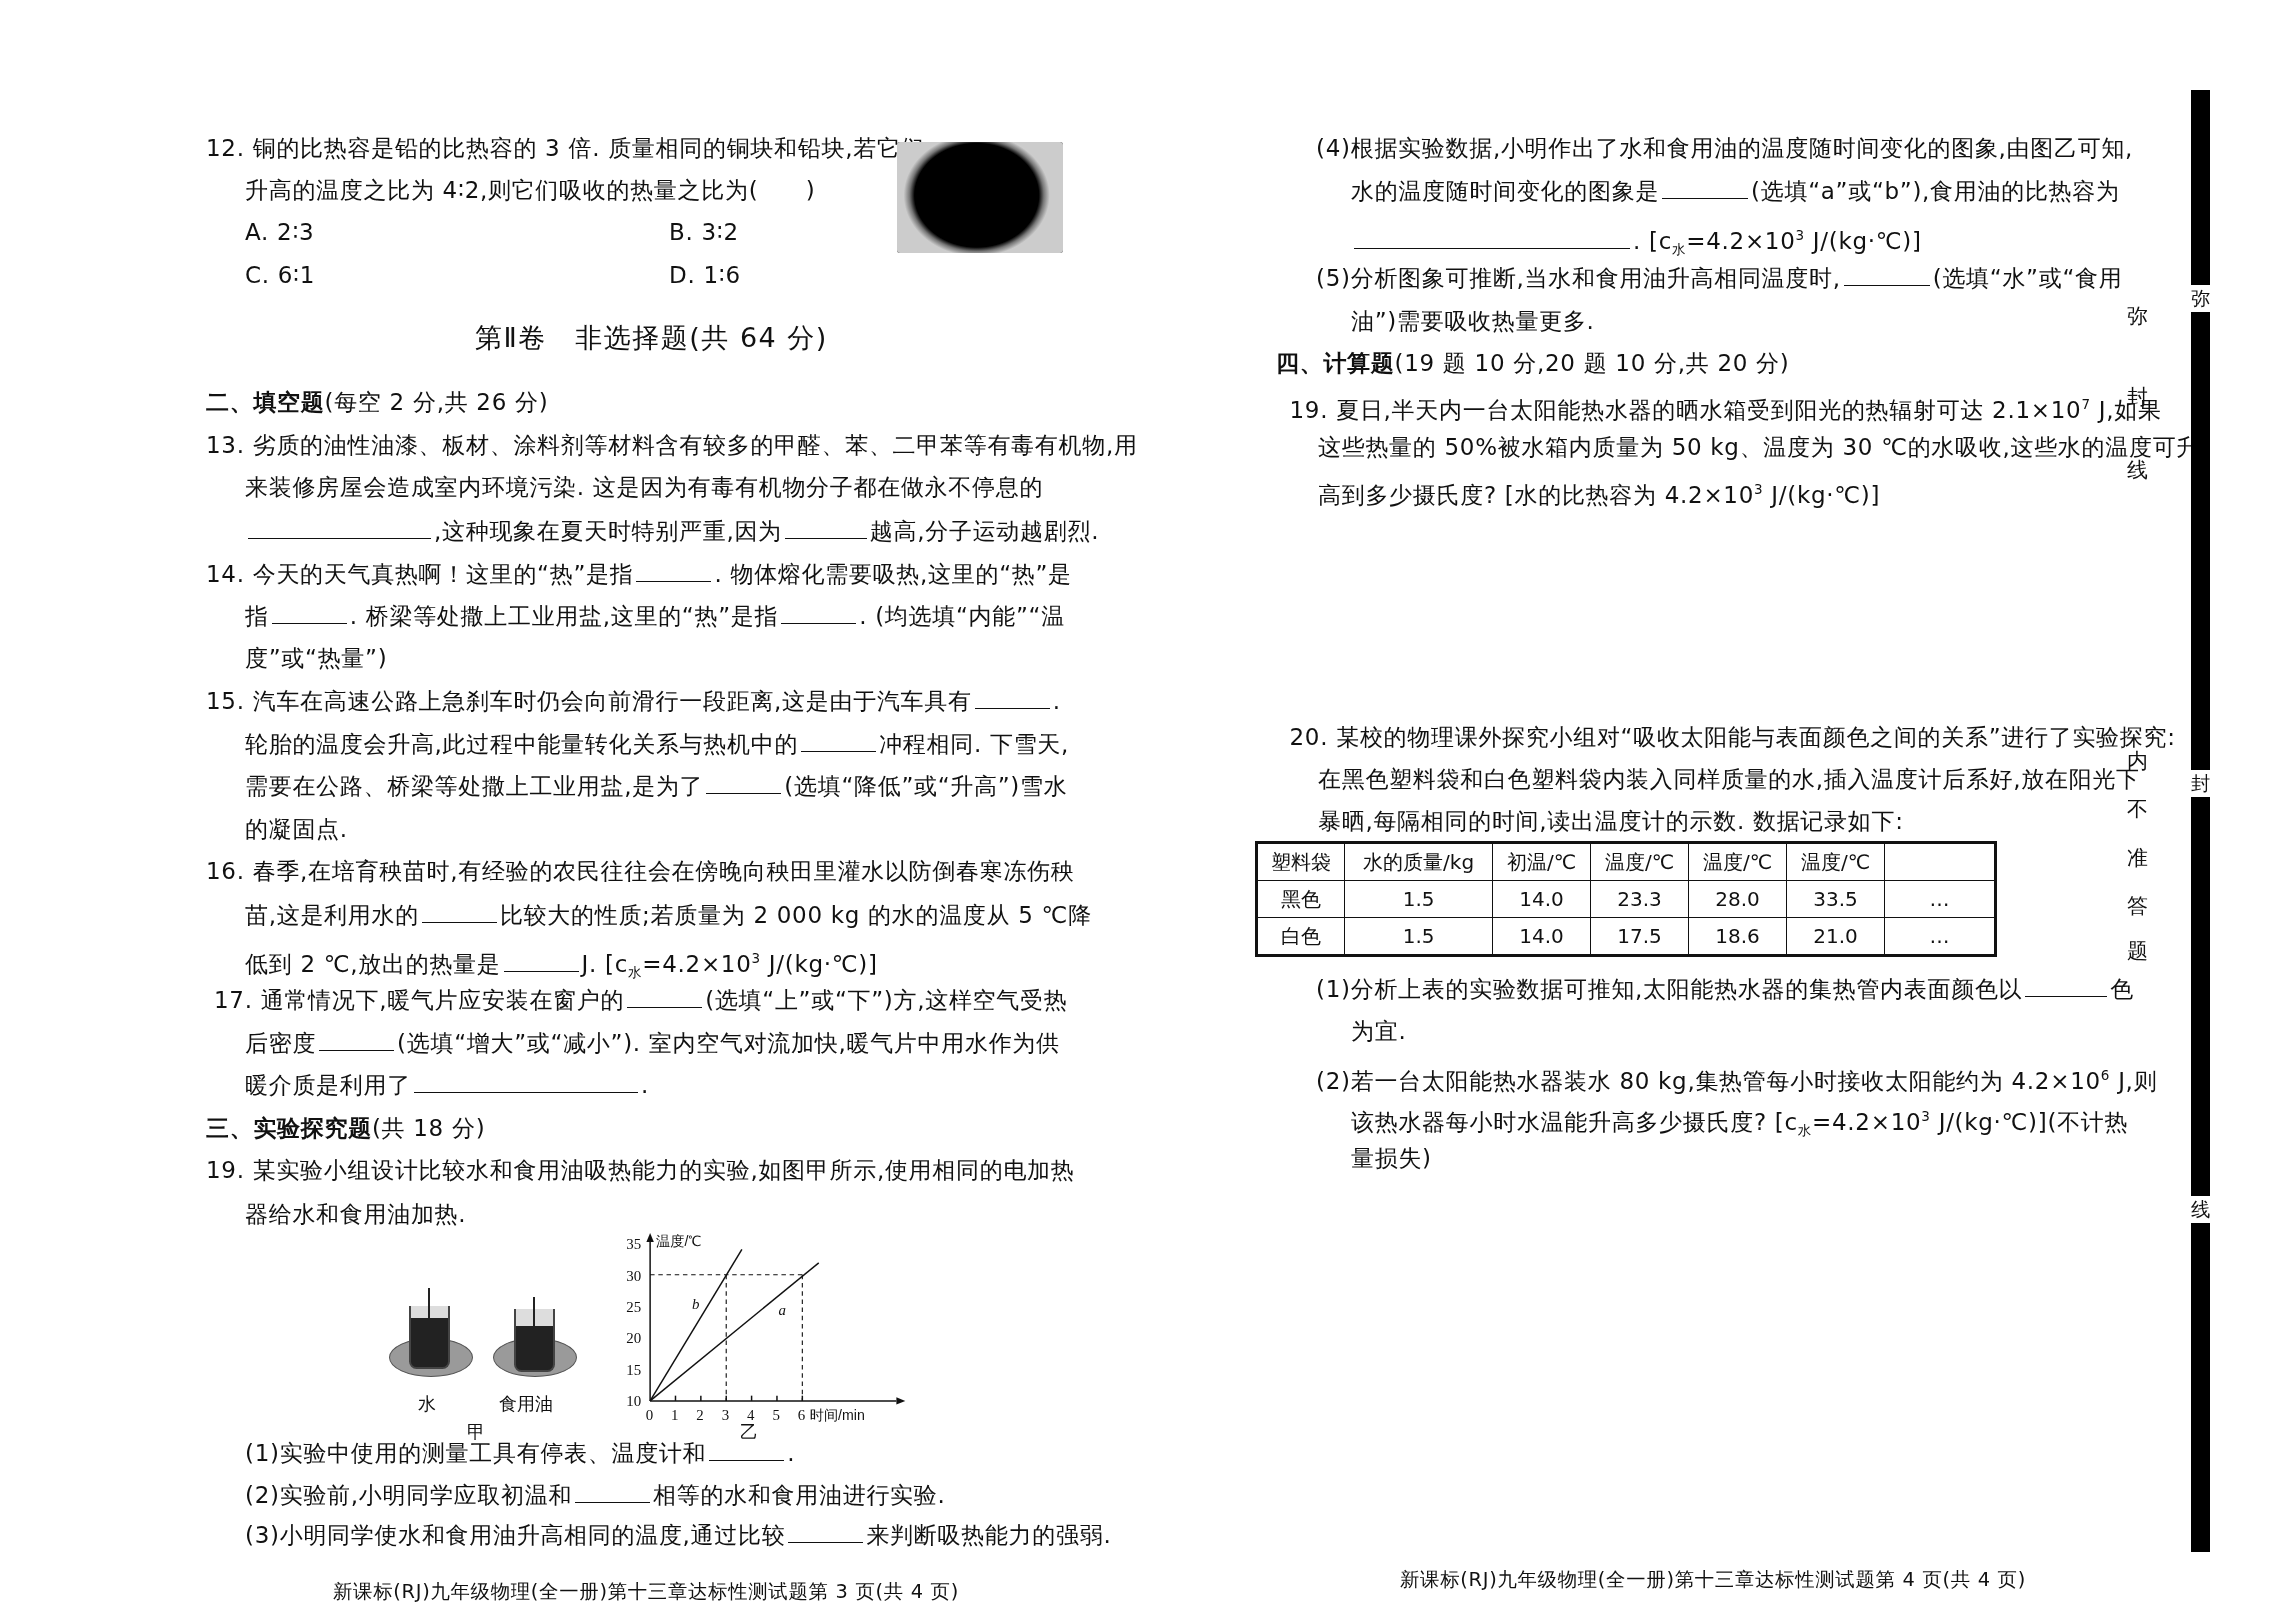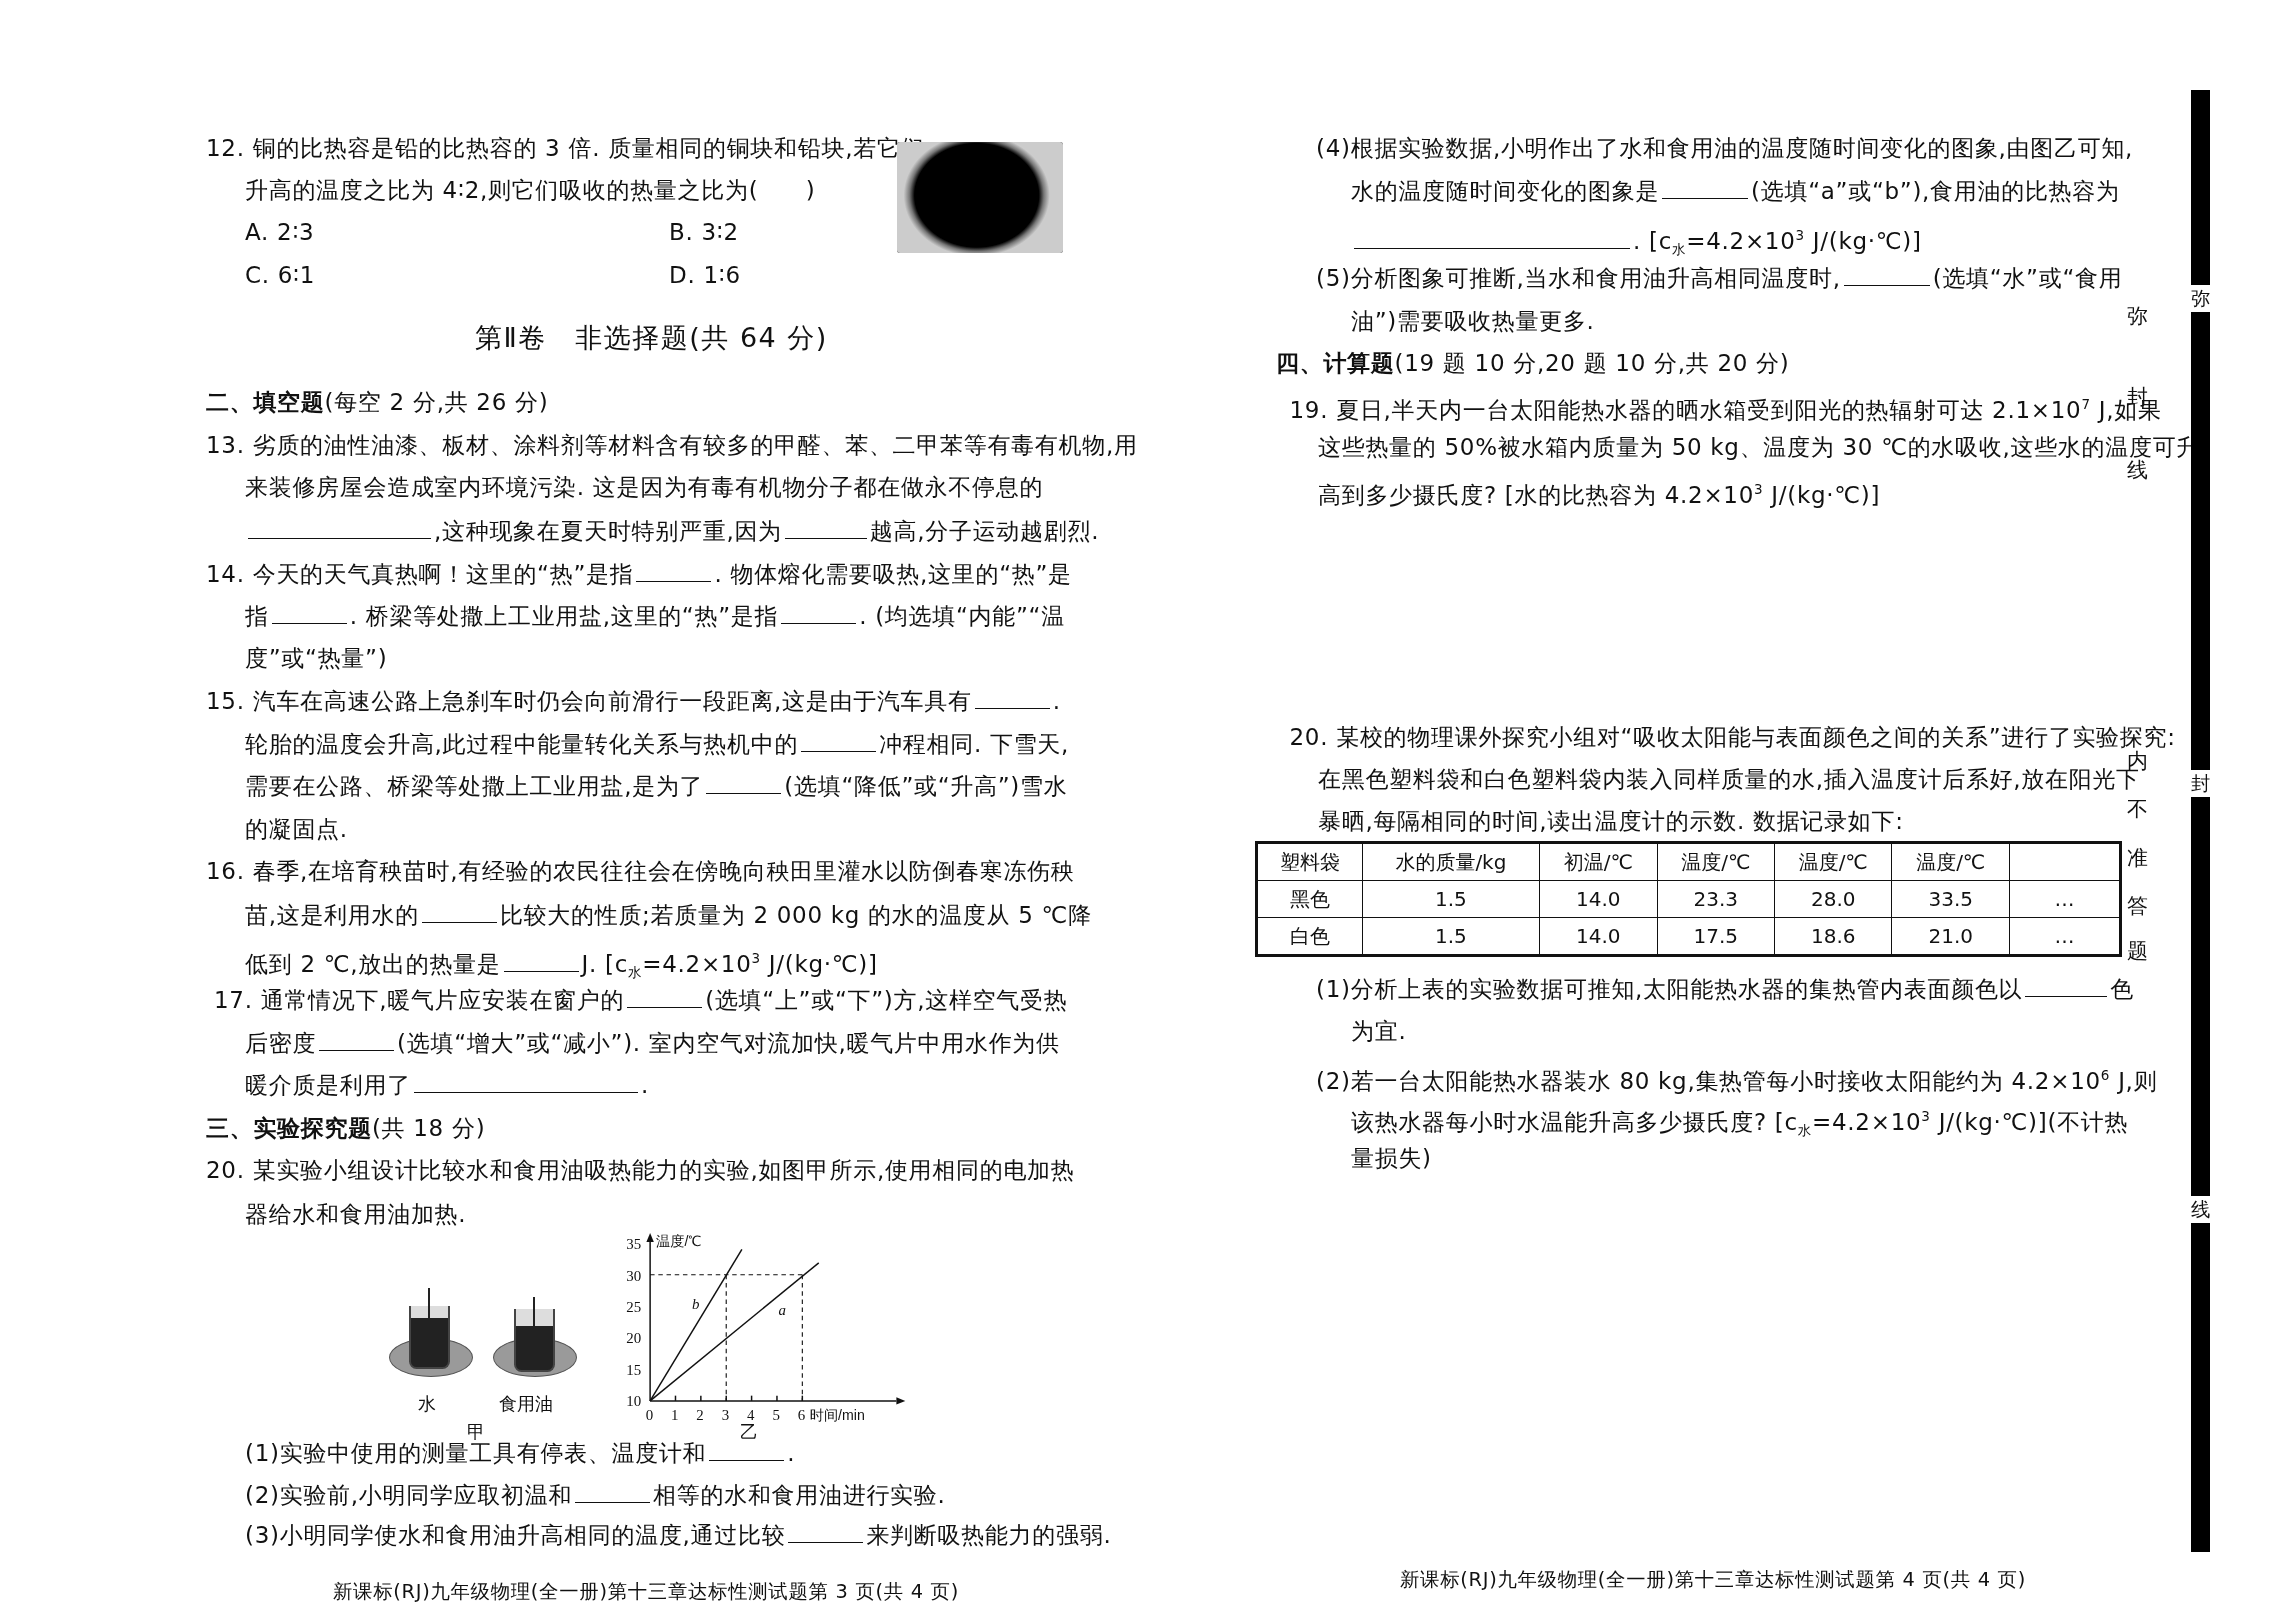--- a/index.html
+++ b/index.html
@@ -92,21 +92,21 @@
     <span>后密度</span><span class="blank" style="width:75px"></span><span>(选填“增大”或“减小”). 室内空气对流加快,暖气片中用水作为供</span>
   </div>
   <div class="line ind" style="top:1070px;left:0">
     <span>暖介质是利用了</span><span class="blank" style="width:224px"></span><span>.</span>
   </div>
 
   <div class="line" style="top:1113px;left:0">
     <span class="b">三、实验探究题</span><span>(共 18 分)</span>
   </div>
 
-  <div class="line" style="top:1155px;left:0">20. 某实验小组设计比较水和食用油吸热能力的实验,如图甲所示,使用相同的电加热</div>
+  <div class="line" style="top:1155px;left:0">19. 某实验小组设计比较水和食用油吸热能力的实验,如图甲所示,使用相同的电加热</div>
   <div class="line ind" style="top:1199px;left:0">器给水和食用油加热.</div>
 
   <div class="line ind" style="top:1438px;left:0">
     <span>(1)实验中使用的测量工具有停表、温度计和</span><span class="blank" style="width:75px"></span><span>.</span>
   </div>
   <div class="line ind" style="top:1480px;left:0">
     <span>(2)实验前,小明同学应取初温和</span><span class="blank" style="width:75px"></span><span>相等的水和食用油进行实验.</span>
   </div>
   <div class="line ind" style="top:1520px;left:0">
     <span>(3)小明同学使水和食用油升高相同的温度,通过比较</span><span class="blank" style="width:75px"></span><span>来判断吸热能力的强弱.</span>
@@ -218,21 +218,21 @@
     <span>(2)若一台太阳能热水器装水 80 kg,集热管每小时接收太阳能约为 4.2×10</span><sup>6</sup><span> J,则</span>
   </div>
   <div class="line" style="top:1101px;left:75px">
     <span>该热水器每小时水温能升高多少摄氏度? [c</span><sub>水</sub><span>=4.2×10</span><sup>3</sup><span> J/(kg·℃)](不计热</span>
   </div>
   <div class="line" style="top:1143px;left:75px">量损失)</div>
 
   <div class="line footer" style="top:1565px;left:124px">新课标(RJ)九年级物理(全一册)第十三章达标性测试题第 4 页(共 4 页)</div>
 </div>
 
-<table class="data" style="left:1255px;top:841px;width:867px">
+<table class="data" style="left:1255px;top:841px;width:742px">
   <tbody>
       <tr>
     <td>塑料袋</td>
     <td>水的质量/kg</td>
     <td>初温/℃</td>
     <td>温度/℃</td>
     <td>温度/℃</td>
     <td>温度/℃</td>
     <td style="width:97px"></td>
   </tr>

